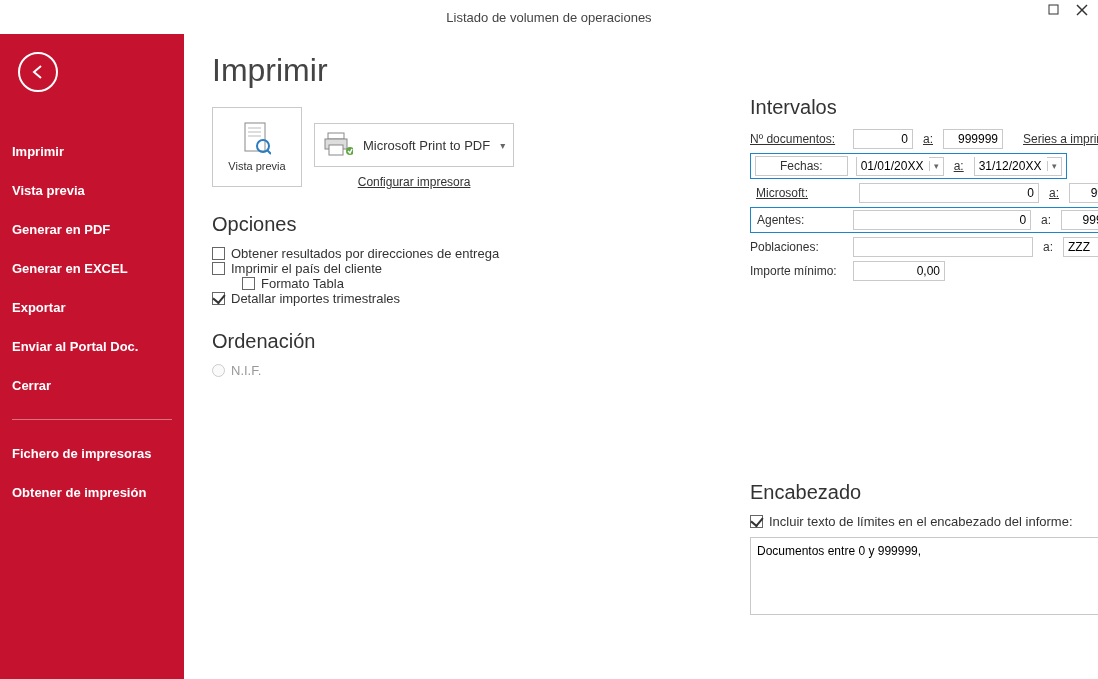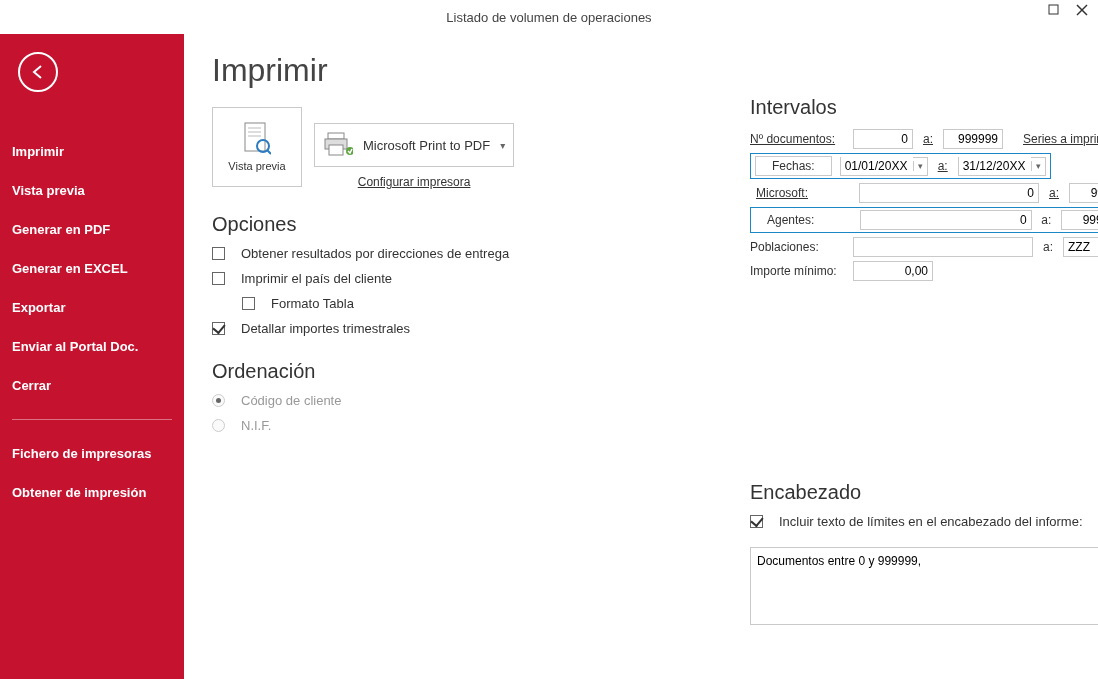--- a/index.html
+++ b/index.html
@@ -26,21 +26,21 @@
 .toprow { display: flex; align-items: flex-start; gap: 12px; }
 .preview-block { width: 90px; height: 80px; border: 1px solid #c9c9c9; display: flex; flex-direction: column; align-items: center; justify-content: center; gap: 4px; }
 .preview-block .icon { width: 28px; height: 34px; position: relative; }
 .preview-block .label { font-size: 11px; }
 .printer-drop { flex: 1; max-width: 250px; height: 44px; border: 1px solid #c9c9c9; display: flex; align-items: center; padding: 0 8px; gap: 10px; margin-top: 16px; }
 .printer-drop .caret { margin-left: auto; font-size: 10px; color: #666; }
 .cfg-link { text-align: center; text-decoration: underline; font-size: 12px; margin-top: 8px; max-width: 352px; }
 
 .h2 { font-size: 20px; font-weight: 400; color: #333; margin: 24px 0 10px 0; }
 
-.opt { display: flex; align-items: center; gap: 16px; margin: 10px 0; font-size: 13px; }
+.opt { display: flex; align-items: center; gap: 6px; margin: 0 0; font-size: 13px; }
 .opt.indent { margin-left: 30px; }
 .cb { appearance: none; width: 13px; height: 13px; border: 1px solid #666; background: #fff; position: relative; cursor: pointer; }
 .cb:checked::after { content: ""; position: absolute; left: 2px; top: -1px; width: 6px; height: 9px; border: solid #333; border-width: 0 2px 2px 0; transform: rotate(40deg); }
 .rb { appearance: none; width: 13px; height: 13px; border: 1px solid #999; border-radius: 50%; background: #fafafa; position: relative; cursor: pointer; }
 .rb:checked::after { content: ""; position: absolute; left: 3px; top: 3px; width: 5px; height: 5px; background: #666; border-radius: 50%; }
 .opt.disabled { color: #999; }
 .opt.disabled .rb { border-color: #ccc; }
 
 .right-col { position: absolute; left: 750px; top: 96px; width: 526px; }
 
@@ -52,21 +52,21 @@
 .int-in.w140 { width: 180px; text-align: right; }
 .int-in.txt { text-align: left; }
 .int-a { width: 14px; text-align: center; text-decoration: underline; }
 .int-a.nolink { text-decoration: none; }
 .series-link { text-decoration: underline; margin-left: 12px; }
 
 .hl-box { border: 1.5px solid #1b87c9; padding: 2px 4px; display: inline-flex; align-items: center; gap: 8px; }
 .date-in { display: inline-flex; align-items: center; border: 1px solid #c9c9c9; height: 19px; }
 .date-in input { border: none; width: 72px; height: 18px; padding: 0 4px; font-size: 12px; }
 .date-in .dcaret { width: 14px; text-align: center; font-size: 9px; color: #666; border-left: 1px solid #c9c9c9; cursor: pointer; }
-.hl-label-btn { border: 1px solid #c9c9c9; height: 20px; padding: 0 16px; display: inline-flex; align-items: center; font-size: 12px; }
+.hl-label-btn { border: 1px solid #c9c9c9; height: 20px; padding: 0 24px; display: inline-flex; align-items: center; font-size: 12px; }
 
 .enc-text { width: 506px; height: 78px; border: 1px solid #c9c9c9; resize: none; font-family: inherit; font-size: 12px; padding: 6px; margin-top: 8px; overflow-y: scroll; }
 </style>
 </head>
 <body>
 
 <div class="titlebar">
   <span class="title">Listado de volumen de operaciones</span>
   <span class="win-controls">
     <span class="win-btn win-max">
@@ -152,24 +152,20 @@
         <input type="checkbox" class="cb" style="">
         <span>Formato Tabla</span>
       </label>
     <label class="opt">
         <input type="checkbox" class="cb" checked="" style="">
         <span>Detallar importes trimestrales</span>
       </label>
 
     <div class="h2">Ordenación</div>
     <label class="opt disabled">
-        <input type="radio" name="ord" class="rb" checked="" style="">
-        <span>Código de cliente</span>
-      </label>
-    <label class="opt disabled">
         <input type="radio" name="ord" class="rb" style="">
         <span>N.I.F.</span>
       </label>
   </div>
 </div>
 
 <div class="right-col">
   <div class="h2" style="margin-top:0">Intervalos</div>
 
   <div class="int-row">
@@ -197,37 +193,37 @@
 
   <div class="int-row">
     <span class="int-label" style="margin-left:6px">Microsoft:</span>
     <input class="int-in w140" value="0" style="">
     <span class="int-a">a:</span>
     <input class="int-in w60" value="99999" style="">
   </div>
 
   <div class="int-row">
     <span class="hl-box" style="width:376px">
-      <span class="int-label nolink" style="margin-left:12px;width:89px">Agentes:</span>
+      <span class="int-label nolink" style="margin-left:2px;width:89px">Agentes:</span>
       <input class="int-in w140" value="0" style="">
       <span class="int-a nolink">a:</span>
       <input class="int-in w60" value="99999" style="">
     </span>
   </div>
 
   <div class="int-row">
     <span class="int-label nolink">Poblaciones:</span>
     <input class="int-in w140 txt" value="" style="">
     <span class="int-a nolink">a:</span>
     <input class="int-in txt" style="width: 186px;" value="ZZZ">
   </div>
 
   <div class="int-row">
     <span class="int-label nolink">Importe mínimo:</span>
-    <input class="int-in" style="width: 80px;" value="0,00">
+    <input class="int-in" style="width: 92px;" value="0,00">
   </div>
 
   <div class="h2" style="margin-top:200px">Encabezado</div>
   <label class="opt">
       <input type="checkbox" class="cb" checked="" style="">
       <span>Incluir texto de límites en el encabezado del informe:</span>
     </label>
   <textarea class="enc-text" style="">Documentos entre 0 y 999999,</textarea>
 </div>
 

